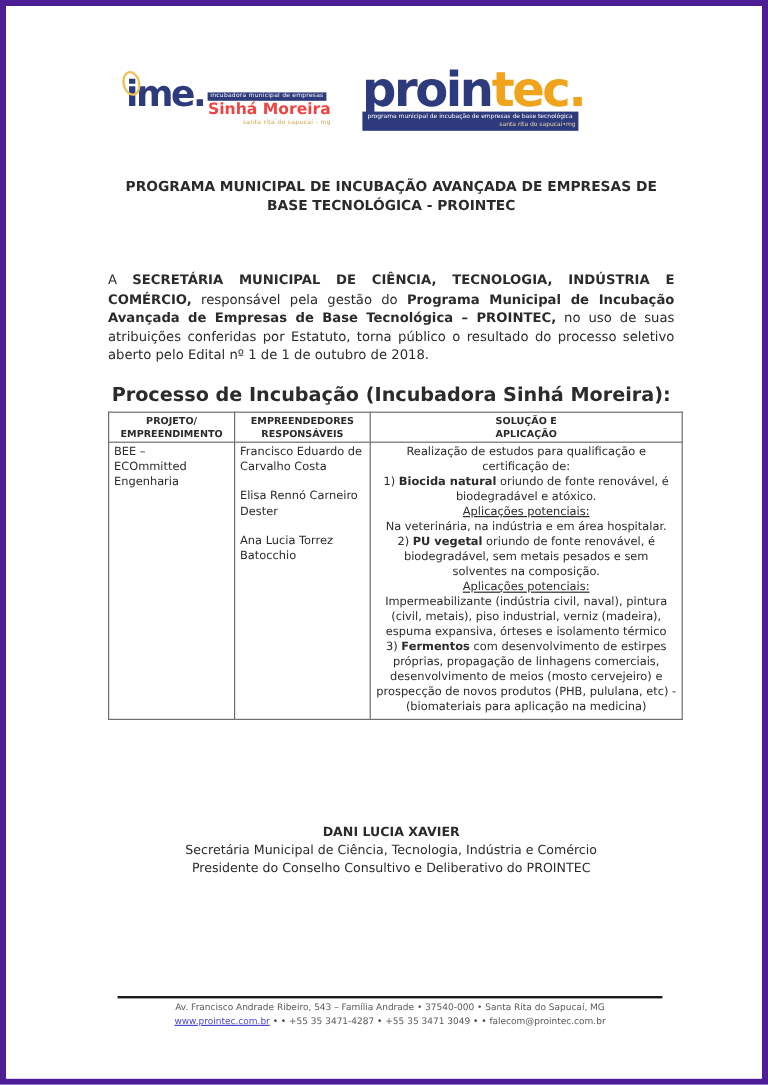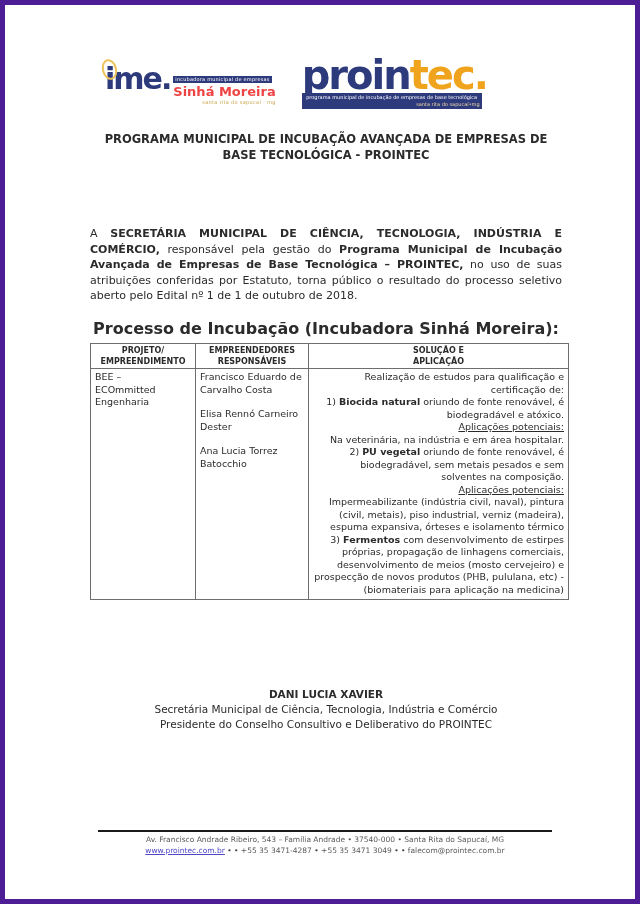--- a/index.html
+++ b/index.html
@@ -43,21 +43,21 @@
 
   
   .tbl-wrap { position:absolute; left:85px; top:338px; width:478px; }
   table { border-collapse:collapse; width:478px; table-layout:fixed;border-radius:29px; }
   th, td { border:1px solid #6e6e6e; vertical-align:top; }
   th { font-size:8px; line-height:11px; font-weight:bold; text-align:center; padding:1px 2px; }
   td { font-size:9.5px; line-height:12.5px; padding:2px 4px 3px 4px; }
   col.c1 { width:105px; } col.c2 { width:113px; } col.c3 { width:260px; }
   .name-item { margin-bottom:12px; }
   .name-item.first { }
-  .tblock { text-align:right; }
+  .tblock { text-align:center; }
 
   
   .signature { top:682px; text-align:center; font-size:10.5px; line-height:15px; }
   .sig-name { font-weight:bold; }
 
   
   .footer { position:absolute; top:825px; left:93px; width:454px; }
   .footer-rule { height:2px; background:#1a1a1a; margin-bottom:2px; }
   .footer-line { text-align:center; font-size:7.5px; line-height:11px; color:#595959; }
   .footer-link { color:#4f46c8; text-decoration:underline; cursor:pointer; }
@@ -84,21 +84,21 @@
       <div class="pro-word">
         <span class="p1">proin</span><span class="p2">tec.</span>
       </div>
       <div class="pro-strip">
         <span>programa municipal de incubação de empresas de base tecnológica</span>
         <span class="l2">santa rita do sapucaí•mg</span>
       </div>
     </div>
   </div>
 
-  <div class="content doc-title pre" style="position:absolute;">PROGRAMA MUNICIPAL DE INCUBAÇÃO AVANÇADA DE EMPRESAS DE
+  <div class="content doc-title pre" style="position:absolute;margin-top:16px;">PROGRAMA MUNICIPAL DE INCUBAÇÃO AVANÇADA DE EMPRESAS DE
 BASE TECNOLÓGICA - PROINTEC</div>
 
   <div class="content intro" style="position:absolute;"><span>A </span><span class="b">SECRETÁRIA MUNICIPAL DE CIÊNCIA, TECNOLOGIA, INDÚSTRIA E COMÉRCIO,</span><span> responsável pela gestão do </span><span class="b">Programa Municipal de Incubação Avançada de Empresas de Base Tecnológica – PROINTEC,</span><span> no uso de suas atribuições conferidas por Estatuto, torna público o resultado do processo seletivo aberto pelo Edital nº 1 de 1 de outubro de 2018.</span></div>
 
   <div class="content section-heading" style="position:absolute;">Processo de Incubação (Incubadora Sinhá Moreira):</div>
 
   <div class="tbl-wrap">
     <table>
       <colgroup>
           <col class="c1">

